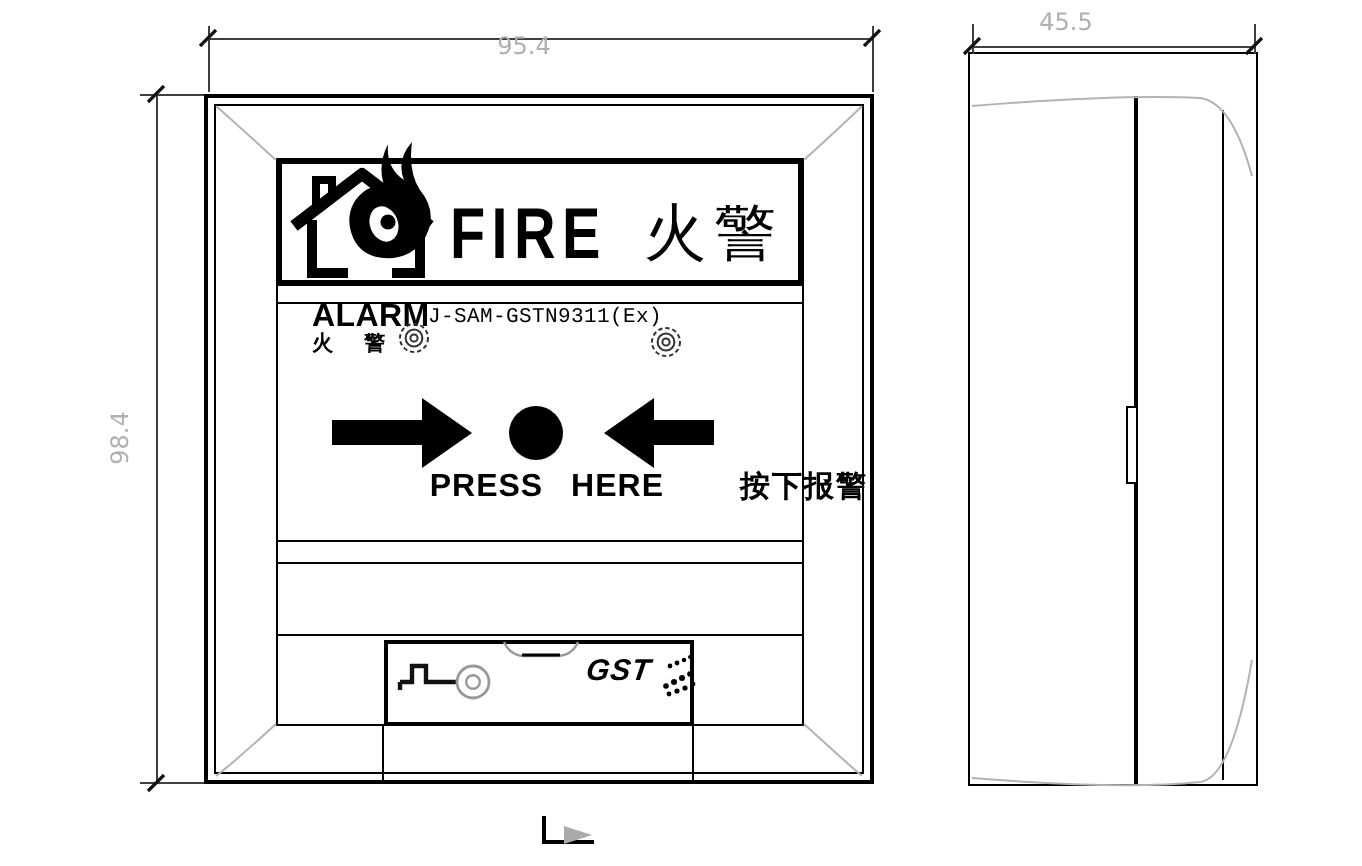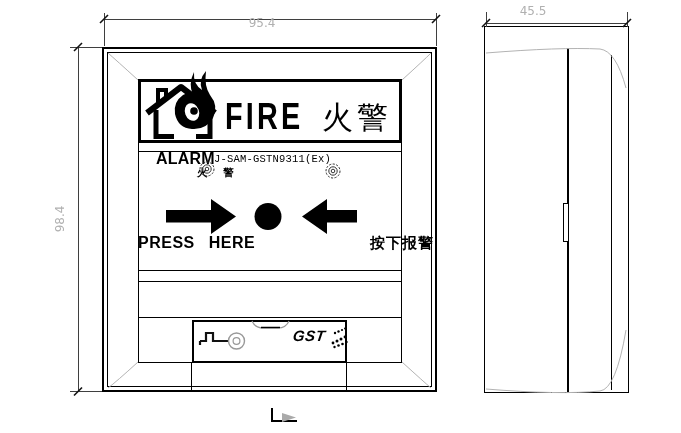--- a/index.html
+++ b/index.html
@@ -28,28 +28,28 @@
     <div class="frame" style="left:138px;top:79px;width:264px;height:284px;border-width:1.5px;"></div>
 
     <div class="frame" style="left:138px;top:79px;width:264px;height:64px;border-width:3px;"></div>
     <div class="abs" style="left:225px;top:99px;font-size:36px;line-height:36px;font-weight:700;
                 letter-spacing:4px;transform:scaleX(0.8);transform-origin:left top;">FIRE</div>
     <div class="abs cjk" style="left:322px;top:102px;font-size:31px;line-height:30px;letter-spacing:4px;">火警</div>
 
     <div class="ln" style="left:138px;top:151px;width:264px;height:1.2px;"></div>
 
     <div class="abs" style="left:156px;top:153px;font-size:16px;font-weight:700;line-height:12px;letter-spacing:0.2px;">ALARM</div>
-    <div class="abs cjk" style="left:156px;top:166px;font-size:10.5px;font-weight:700;line-height:12px;word-spacing:12px;margin-left:41px;">火 警</div>
+    <div class="abs cjk" style="left:156px;top:166px;font-size:10.5px;font-weight:700;line-height:12px;word-spacing:12px;">火 警</div>
     <div class="abs" style="left:214px;top:153px;font-family:Liberation Mono, monospace;font-size:10.5px;
                 line-height:12px;letter-spacing:0.2px;">J-SAM-GSTN9311(Ex)</div>
 
-    <div class="abs" style="left:138px;top:234px;width:296px;display:flex;justify-content:space-between;
+    <div class="abs" style="left:138px;top:234px;width:296px;display:flex;justify-content:flex-end;
                 align-items:baseline;gap:14px;">
       <span style="font-size:16px;font-weight:700;word-spacing:9px;letter-spacing:0.5px;">PRESS HERE</span>
-      <span class="cjk" style="font-size:15px;font-weight:700;letter-spacing:1px;">按下报警</span>
+      <span class="cjk" style="font-size:15px;font-weight:700;letter-spacing:1px;margin-left:24px;">按下报警</span>
     </div>
 
     <div class="ln" style="left:138px;top:270px;width:264px;height:1.2px;"></div>
     <div class="ln" style="left:138px;top:281px;width:264px;height:1.2px;"></div>
     <div class="ln" style="left:138px;top:317px;width:264px;height:1.2px;"></div>
 
     <div class="frame" style="left:192px;top:320px;width:155px;height:43px;border-width:2px;"></div>
     <div class="abs" style="left:293px;top:328px;font-size:15px;line-height:16px;font-weight:700;
                 font-style:italic;transform:skewX(-8deg);letter-spacing:0.5px;">GST</div>
 

